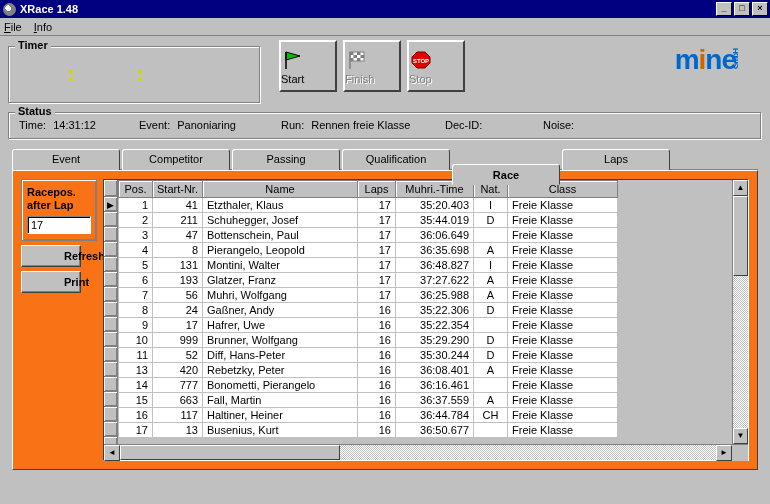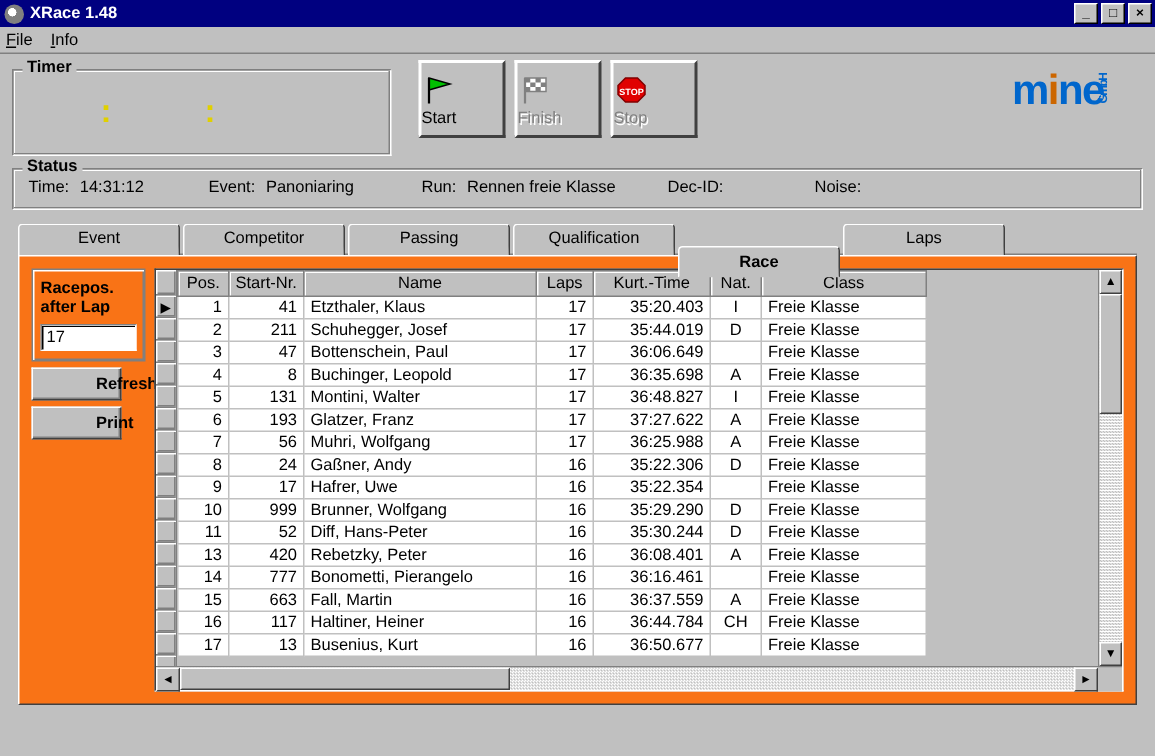--- a/index.html
+++ b/index.html
@@ -312,21 +312,21 @@
             <div class="rh" style="height: 15px;"></div>
           </div>
         <div class="tblscroll">
           <table class="grid" id="grid">
             <thead>
                 <tr>
               <th style="width:34px" class="num">Pos.</th>
               <th style="width:50px" class="num">Start-Nr.</th>
               <th style="width:155px">Name</th>
               <th style="width:38px" class="num">Laps</th>
-              <th style="width:78px" class="num">Kurt.-Time</th>
+              <th style="width:78px" class="num">Muhri.-Time</th>
               <th style="width:34px" class="ctr">Nat.</th>
               <th style="width:110px">Class</th>
             </tr>
               </thead>
             <tbody id="gridbody">
                 <tr>
                   <td class="num">1</td>
                   <td class="num">41</td>
                   <td>Etzthaler, Klaus</td>
                   <td class="num">17</td>
@@ -348,21 +348,21 @@
                   <td class="num">47</td>
                   <td>Bottenschein, Paul</td>
                   <td class="num">17</td>
                   <td class="num">36:06.649</td>
                   <td class="ctr"></td>
                   <td>Freie Klasse</td>
                 </tr>
                 <tr>
                   <td class="num">4</td>
                   <td class="num">8</td>
-                  <td>Buchinger, Leopold</td>
+                  <td>Pierangelo, Leopold</td>
                   <td class="num">17</td>
                   <td class="num">36:35.698</td>
                   <td class="ctr">A</td>
                   <td>Freie Klasse</td>
                 </tr>
                 <tr>
                   <td class="num">5</td>
                   <td class="num">131</td>
                   <td>Montini, Walter</td>
                   <td class="num">17</td>

